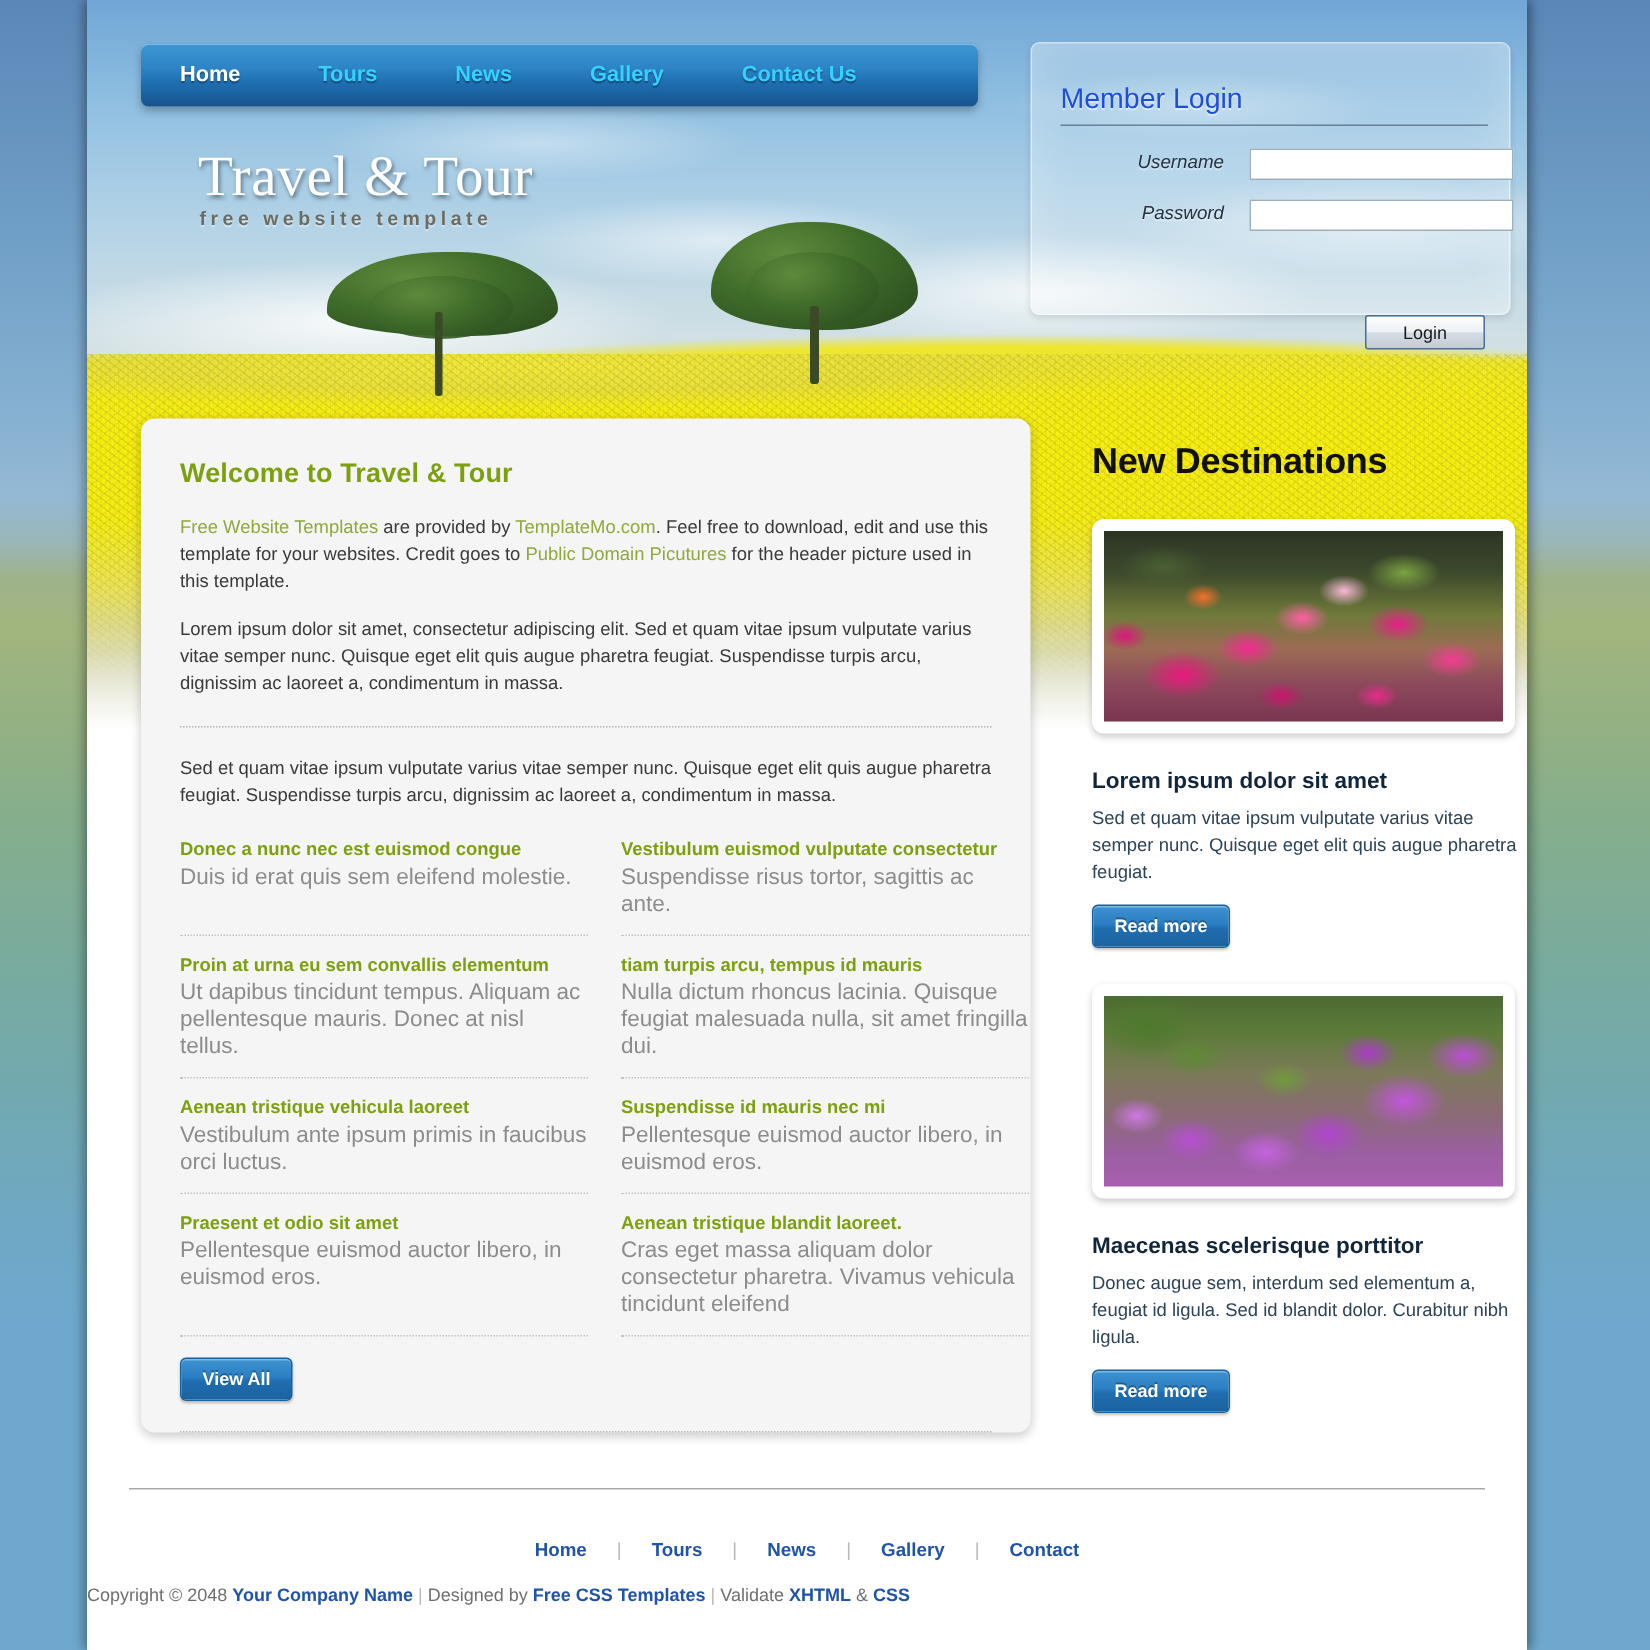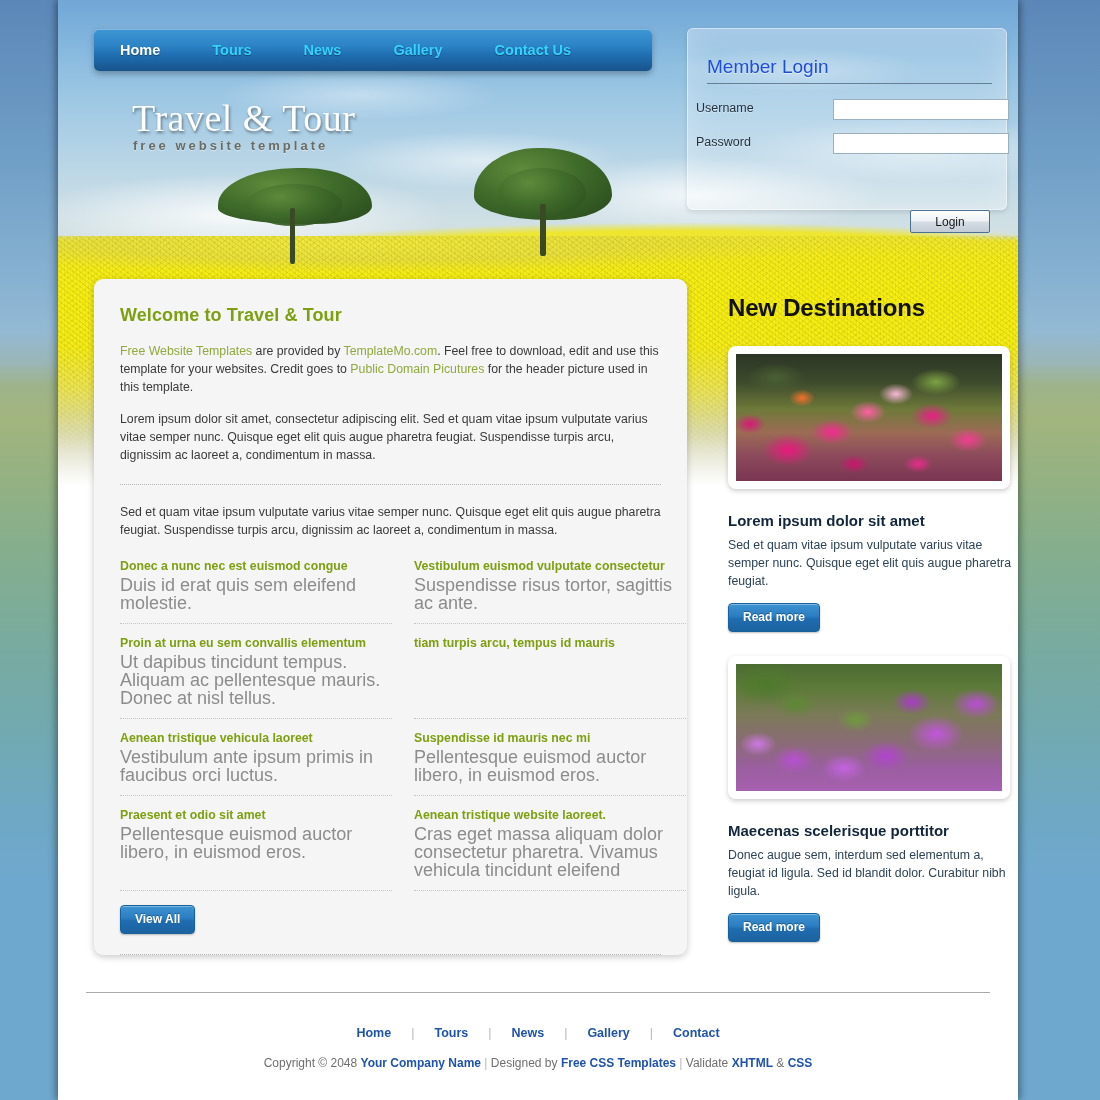--- a/index.html
+++ b/index.html
@@ -137,22 +137,23 @@
     font-size: 19px; font-weight: normal; color: #1d4ed8;
     text-shadow: 0 1px 1px rgba(255,255,255,.55);
   }
   #login-rule {
     position: absolute; left: 19px; top: 54px; width: 285px;
     border-top: 1px solid rgba(40,60,80,.55);
   }
   .login-row { position: absolute; left: 19px; width: 285px; height: 22px; }
   .login-row .lbl {
     position: absolute; right: 176px; top: 2px; width: 120px;
-    font-size: 12.5px; color: #24323f;
+    text-align: right; font-size: 12.5px; color: #24323f;
     text-shadow: 0 1px 1px rgba(255,255,255,.5);
+    font-style: italic;
   }
   .login-row input {
     position: absolute; left: 126px; top: 0;
     width: 176px; height: 21px;
     border: 1px solid #9bb0bf; background: #fff;
     font-family: "Liberation Sans", sans-serif; font-size: 12px;
     padding: 0 4px;
   }
   #row-user { top: 70px; }
   #row-pass { top: 104px; }
@@ -198,21 +199,21 @@
     column-gap: 22px;
   }
   .prog-item {
     border-bottom: 1px dotted #c4c4c4;
     padding: 0 0 11px 0; margin-bottom: 12px;
   }
   .prog-item h4 {
     margin: 0 0 3px 0; font-size: 12.3px; font-weight: bold; color: #7da010;
   }
   .prog-item p {
-    margin: 0; font-size: 18px; line-height: 18px; color: #8c8c8c;
+    margin: 0; font-size: 15px; line-height: 18px; color: #8c8c8c;
   }
   .btn-blue {
     display: inline-block;
     font-size: 12px; font-weight: bold; color: #ffffff;
     text-decoration: none;
     padding: 6px 14px 7px 14px;
     border-radius: 4px;
     border: 1px solid #17619e;
     background: linear-gradient(180deg,#3d93d1 0%, #2b7ec2 45%, #1f6cb0 55%, #1c639f 100%);
     box-shadow: inset 0 1px 0 rgba(255,255,255,.35), 0 1px 2px rgba(0,0,0,.25);
@@ -282,21 +283,21 @@
     position: absolute; left: 0; top: 1026px; width: 960px;
     text-align: center; font-size: 12.5px;
   }
   #footer-nav a {
     color: #1f54a8; text-decoration: none; font-weight: bold;
     padding: 0 20px;
   }
   #footer-nav .sep { color: #b9b9b9; }
   #footer-copy {
     position: absolute; left: 0; top: 1056px; width: 960px;
-    text-align: center; font-size: 12px; color: #6f6f6f;
+    font-size: 12px; color: #6f6f6f;
   }
   #footer-copy a { color: #1f54a8; text-decoration: none; font-weight: bold; }
   #footer-copy .sep { color: #b9b9b9; }
 </style>
 </head>
 <body>
 
 <div id="page">
 
   <div id="header-photo">
@@ -366,35 +367,36 @@
       <div class="prog-item">
         <h4>Vestibulum euismod vulputate consectetur</h4>
         <p>Suspendisse risus tortor, sagittis ac ante.</p>
       </div>
       <div class="prog-item">
         <h4>Proin at urna eu sem convallis elementum</h4>
         <p>Ut dapibus tincidunt tempus. Aliquam ac pellentesque mauris. Donec at nisl tellus.</p>
       </div>
       <div class="prog-item">
         <h4>tiam turpis arcu, tempus id mauris</h4>
+        <p>Nulla dictum rhoncus lacinia. Quisque feugiat malesuada nulla, sit amet fringilla dui.</p>
       </div>
       <div class="prog-item">
         <h4>Aenean tristique vehicula laoreet</h4>
         <p>Vestibulum ante ipsum primis in faucibus orci luctus.</p>
       </div>
       <div class="prog-item">
         <h4>Suspendisse id mauris nec mi</h4>
         <p>Pellentesque euismod auctor libero, in euismod eros.</p>
       </div>
       <div class="prog-item">
         <h4>Praesent et odio sit amet</h4>
         <p>Pellentesque euismod auctor libero, in euismod eros.</p>
       </div>
       <div class="prog-item">
-        <h4>Aenean tristique website laoreet.</h4>
+        <h4>Aenean tristique blandit laoreet.</h4>
         <p>Cras eget massa aliquam dolor consectetur pharetra. Vivamus vehicula tincidunt eleifend</p>
       </div>
     </div>
 
     <div id="view-all-wrap">
       <a href="#" class="btn-blue">View All</a>
     </div>
 
     <hr class="dotted">
   </div>

